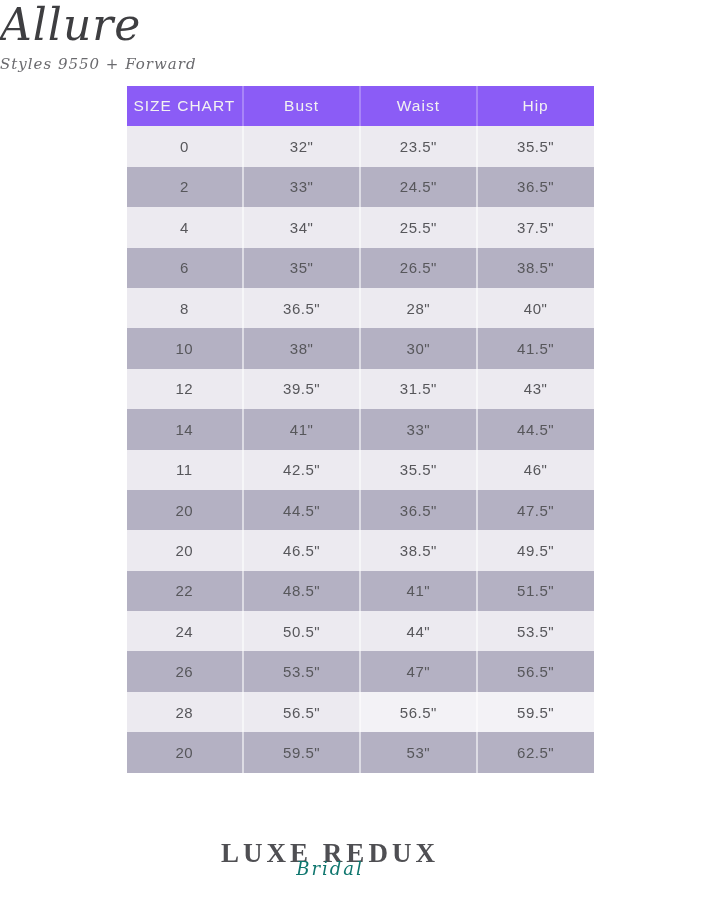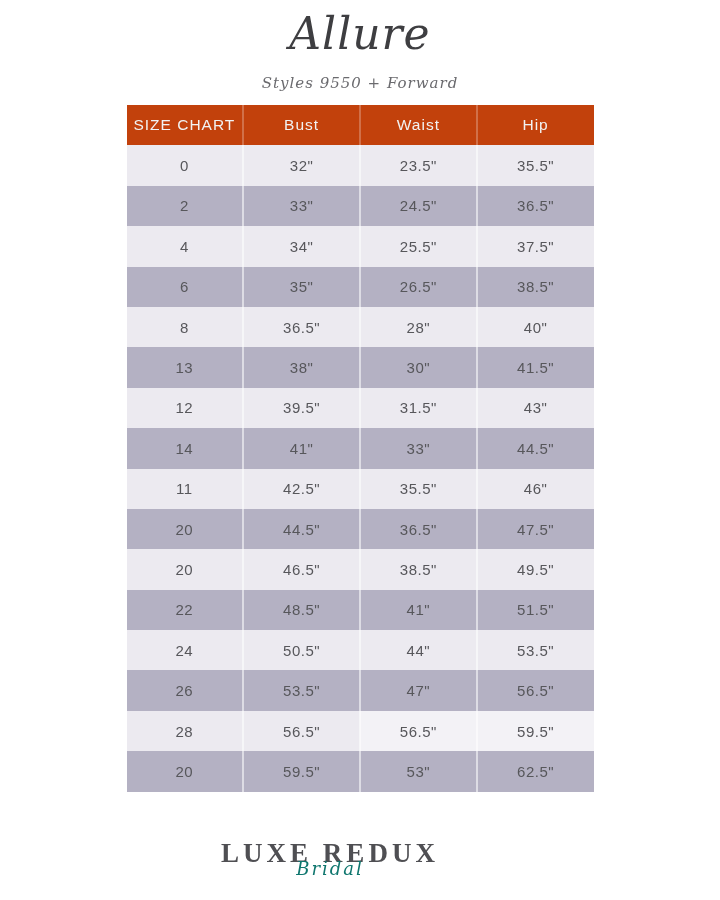--- a/index.html
+++ b/index.html
@@ -10,53 +10,53 @@
   body {
     width: 720px;
     height: 900px;
     position: relative;
     font-family: "Liberation Sans", sans-serif;
     overflow: hidden;
   }
 
   
   .brand-block {
-    text-align: center;
-    padding-top: 10px;
+    text-align: left;
+    padding-top: 1px;
   }
   .brand-name {
     font-family: "DejaVu Serif", serif;
     font-style: italic;
     font-size: 44px;
     font-weight: 400;
     color: #3e3e41;
     line-height: 1.1;
     letter-spacing: 1px;
   }
   .brand-subtitle {
     font-family: "DejaVu Serif", serif;
     font-style: italic;
     font-size: 15px;
     color: #6a6a6e;
-    margin-top: 16px;
+    margin-top: 6px;
     letter-spacing: 1px;
   }
 
   
   .chart-wrap {
     width: 467px;
     margin: 13px auto 0 auto;
   }
   table.size-chart {
     width: 100%;
     border-collapse: collapse;
     table-layout: fixed;
   }
   table.size-chart th {
-    background: #c2410c;
+    background: #8b5cf6;
     color: #f2f2f2;
     font-weight: 400;
     font-size: 15.5px;
     letter-spacing: 1px;
     height: 38px;
     text-align: center;
     border-left: 2px solid rgba(255,255,255,0.25);
   }
   table.size-chart th:first-child {
     border-left: none;
@@ -147,21 +147,21 @@
           <td>26.5"</td>
           <td>38.5"</td>
         </tr>
         <tr class="light">
           <td>8</td>
           <td>36.5"</td>
           <td>28"</td>
           <td>40"</td>
         </tr>
         <tr class="dark">
-          <td>13</td>
+          <td>10</td>
           <td>38"</td>
           <td>30"</td>
           <td>41.5"</td>
         </tr>
         <tr class="light">
           <td>12</td>
           <td>39.5"</td>
           <td>31.5"</td>
           <td>43"</td>
         </tr>

